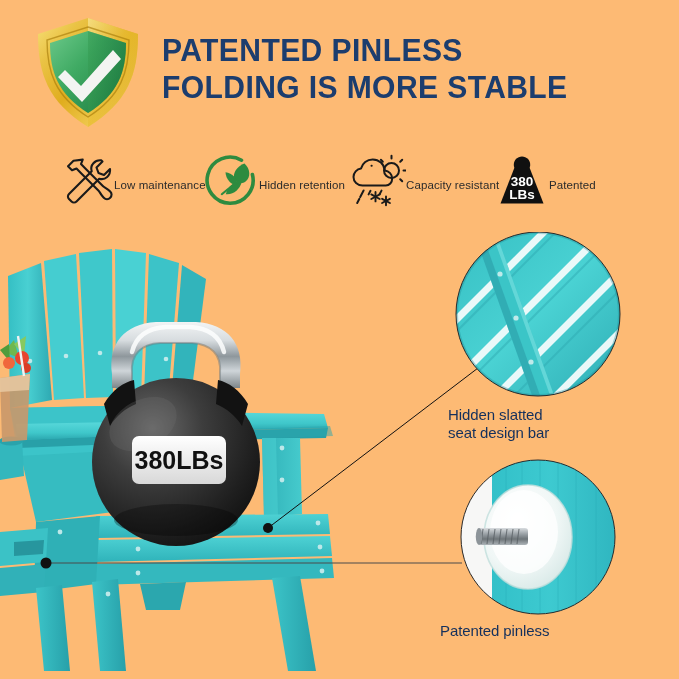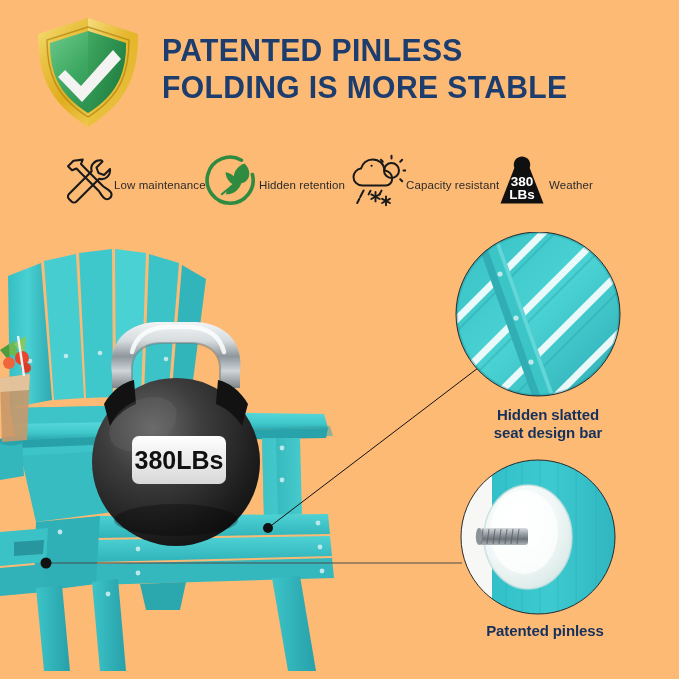--- a/index.html
+++ b/index.html
@@ -83,25 +83,24 @@
   .scene {
     position: absolute;
     left: 0; top: 232px;
     width: 577px; height: 447px;
   }
   .scene > svg { display: block; }
 
   
   .callout-label {
     position: absolute;
-    font-weight: bold;
+    font-weight: normal;
     font-size: 15px;
     line-height: 18px;
     color: #14305c;
-    text-align: center;
     letter-spacing: -0.1px;
   }
   #callout-1-label {
     left: 448px; top: 406px; width: 200px;
   }
   #callout-2-label {
     left: 440px; top: 622px; width: 210px;
   }
   .callout-label div { white-space: nowrap; }
 </style>
@@ -252,21 +251,21 @@
                    C35.2 12.3 34.7 13.8 33.9 15
                    L20.1 15 C19.3 13.8 18.8 12.3 18.8 10.7
                    C18.8 6.1 22.4 2.5 27 2.5 Z" fill="#101010"></path>
 
           <path d="M19.5 13.5 L34.5 13.5 L48.5 49.5 L5.5 49.5 Z" fill="#101010"></path>
 
           <text x="27" y="31.5" text-anchor="middle" font-family="Liberation Sans, sans-serif" font-size="13.5" font-weight="bold" fill="#ffffff">380</text>
           <text x="27" y="45" text-anchor="middle" font-family="Liberation Sans, sans-serif" font-size="13.5" font-weight="bold" fill="#ffffff">LBs</text>
         </svg>
       </div>
-      <div class="feature-label">Weather</div>
+      <div class="feature-label">Patented</div>
     </div>
   </div>
 
   <div class="scene">
     <svg width="679" height="447" viewBox="0 0 679 447">
       <defs>
 
         <linearGradient id="tqBack" x1="0" y1="0" x2="1" y2="0">
           <stop offset="0%" stop-color="#35bfc4"></stop>
           <stop offset="45%" stop-color="#49d0d2"></stop>

